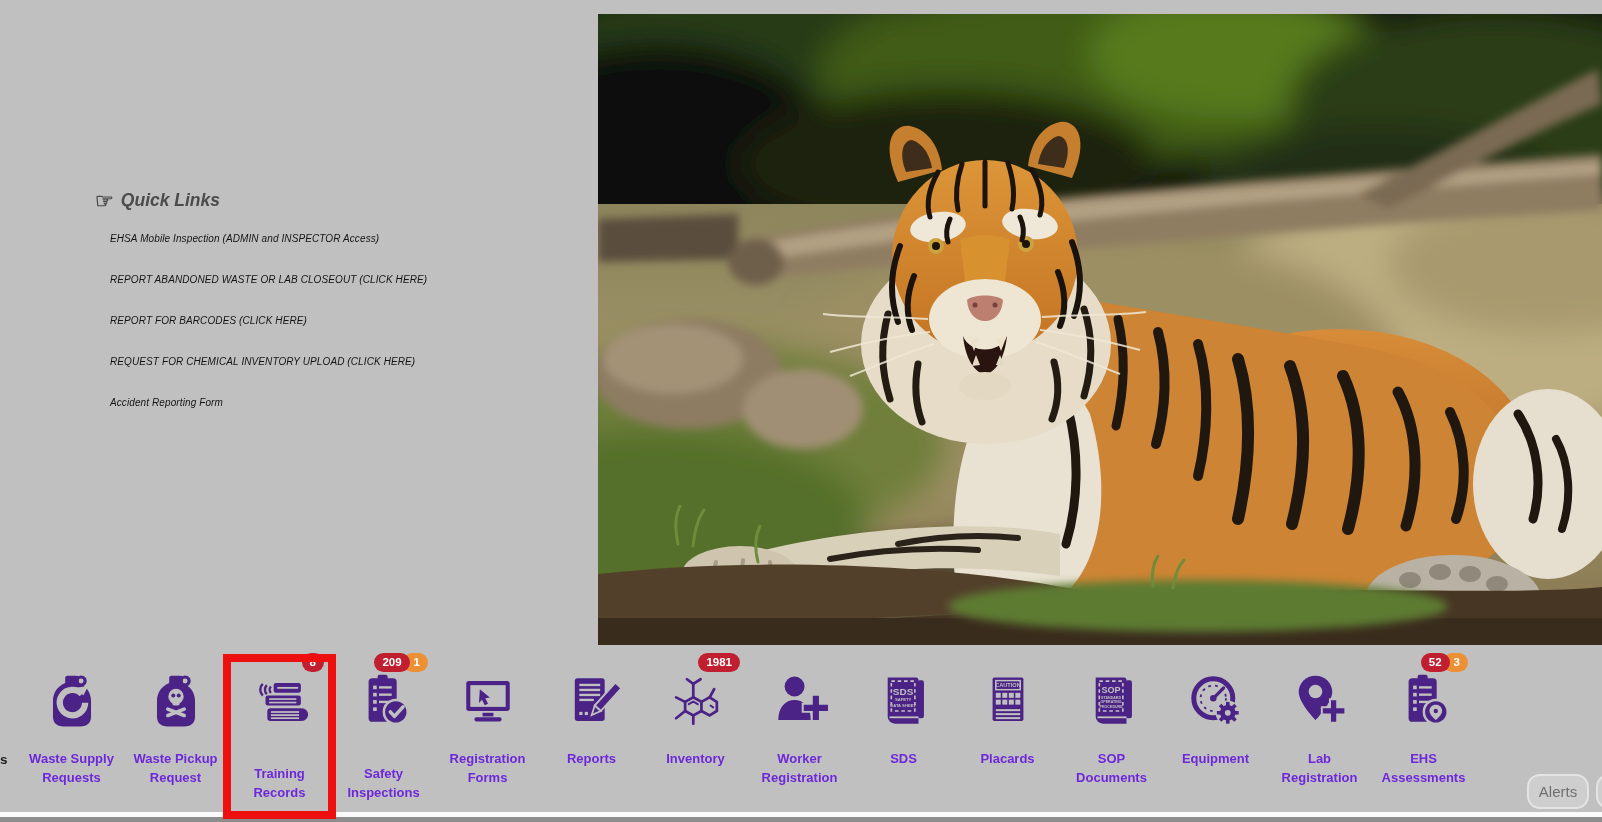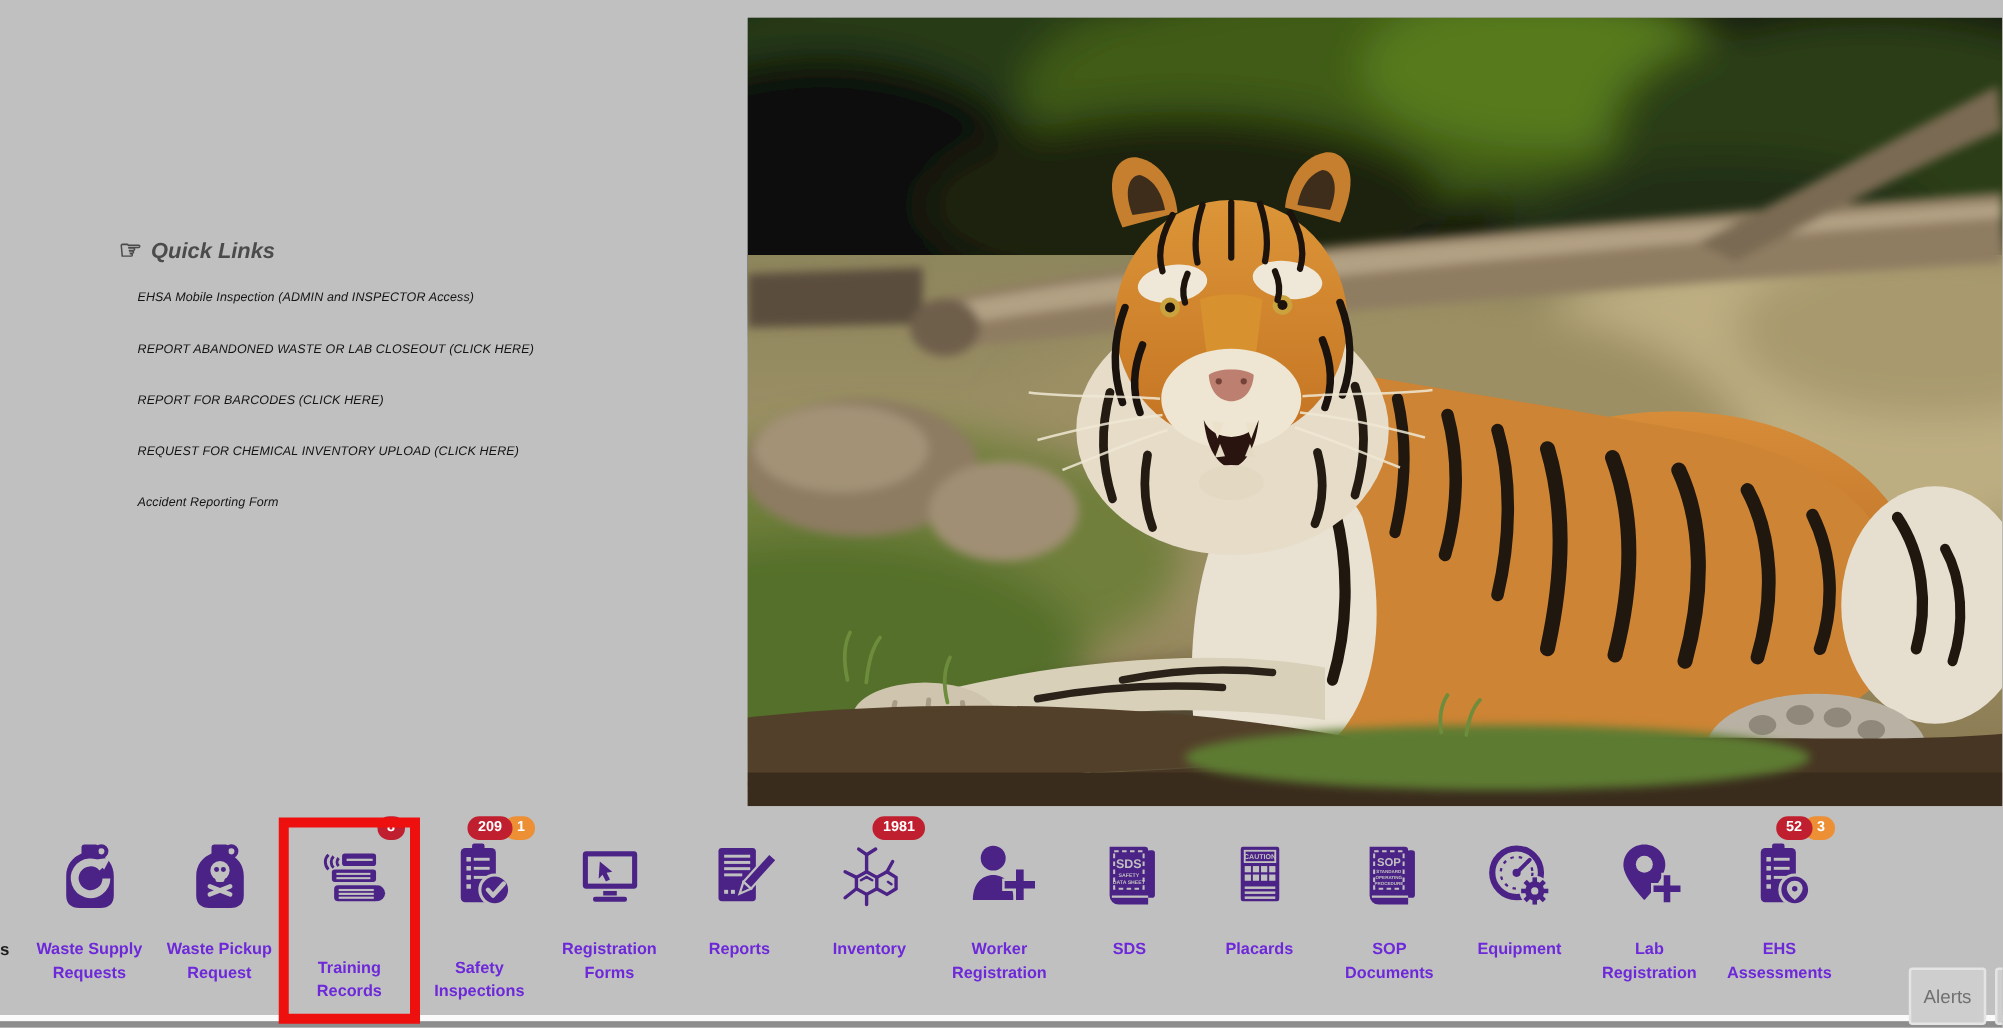--- a/index.html
+++ b/index.html
@@ -34,22 +34,22 @@
   .nav-item.highlighted::after{
     content:'';position:absolute;left:-6px;right:-6px;top:9px;bottom:-7px;
     border:8px solid #ee0f0f;pointer-events:none;z-index:4;
   }
   .partial-label{position:absolute;left:0px;top:107px;font-size:13.5px;font-weight:bold;color:#1c1c1c;}
   
   .strip-white{position:absolute;left:0;bottom:5px;width:100%;height:5px;background:#fafafa;z-index:1;}
   .strip-dark{position:absolute;left:0;bottom:0;width:100%;height:5px;background:#8d8d8d;z-index:1;}
   
   .alerts-btn{
-    position:absolute;top:774px;height:46px;z-index:6;
-    background:#cecece;border:2px solid #e4e4e4;border-radius:3px;
+    position:absolute;top:774px;height:35px;z-index:6;
+    background:#cecece;border:2px solid #e4e4e4;border-radius:13px;
     color:#707070;font-size:15px;font-family:"Liberation Sans",sans-serif;cursor:pointer;
   }
   #alerts-button{left:1527px;width:62px;}
   #partial-button{left:1596px;width:28px;}
   .hidden-defs{position:absolute;width:0;height:0;overflow:hidden;}
 </style>
 </head>
 <body>
 
 <svg class="hidden-defs" aria-hidden="true">

